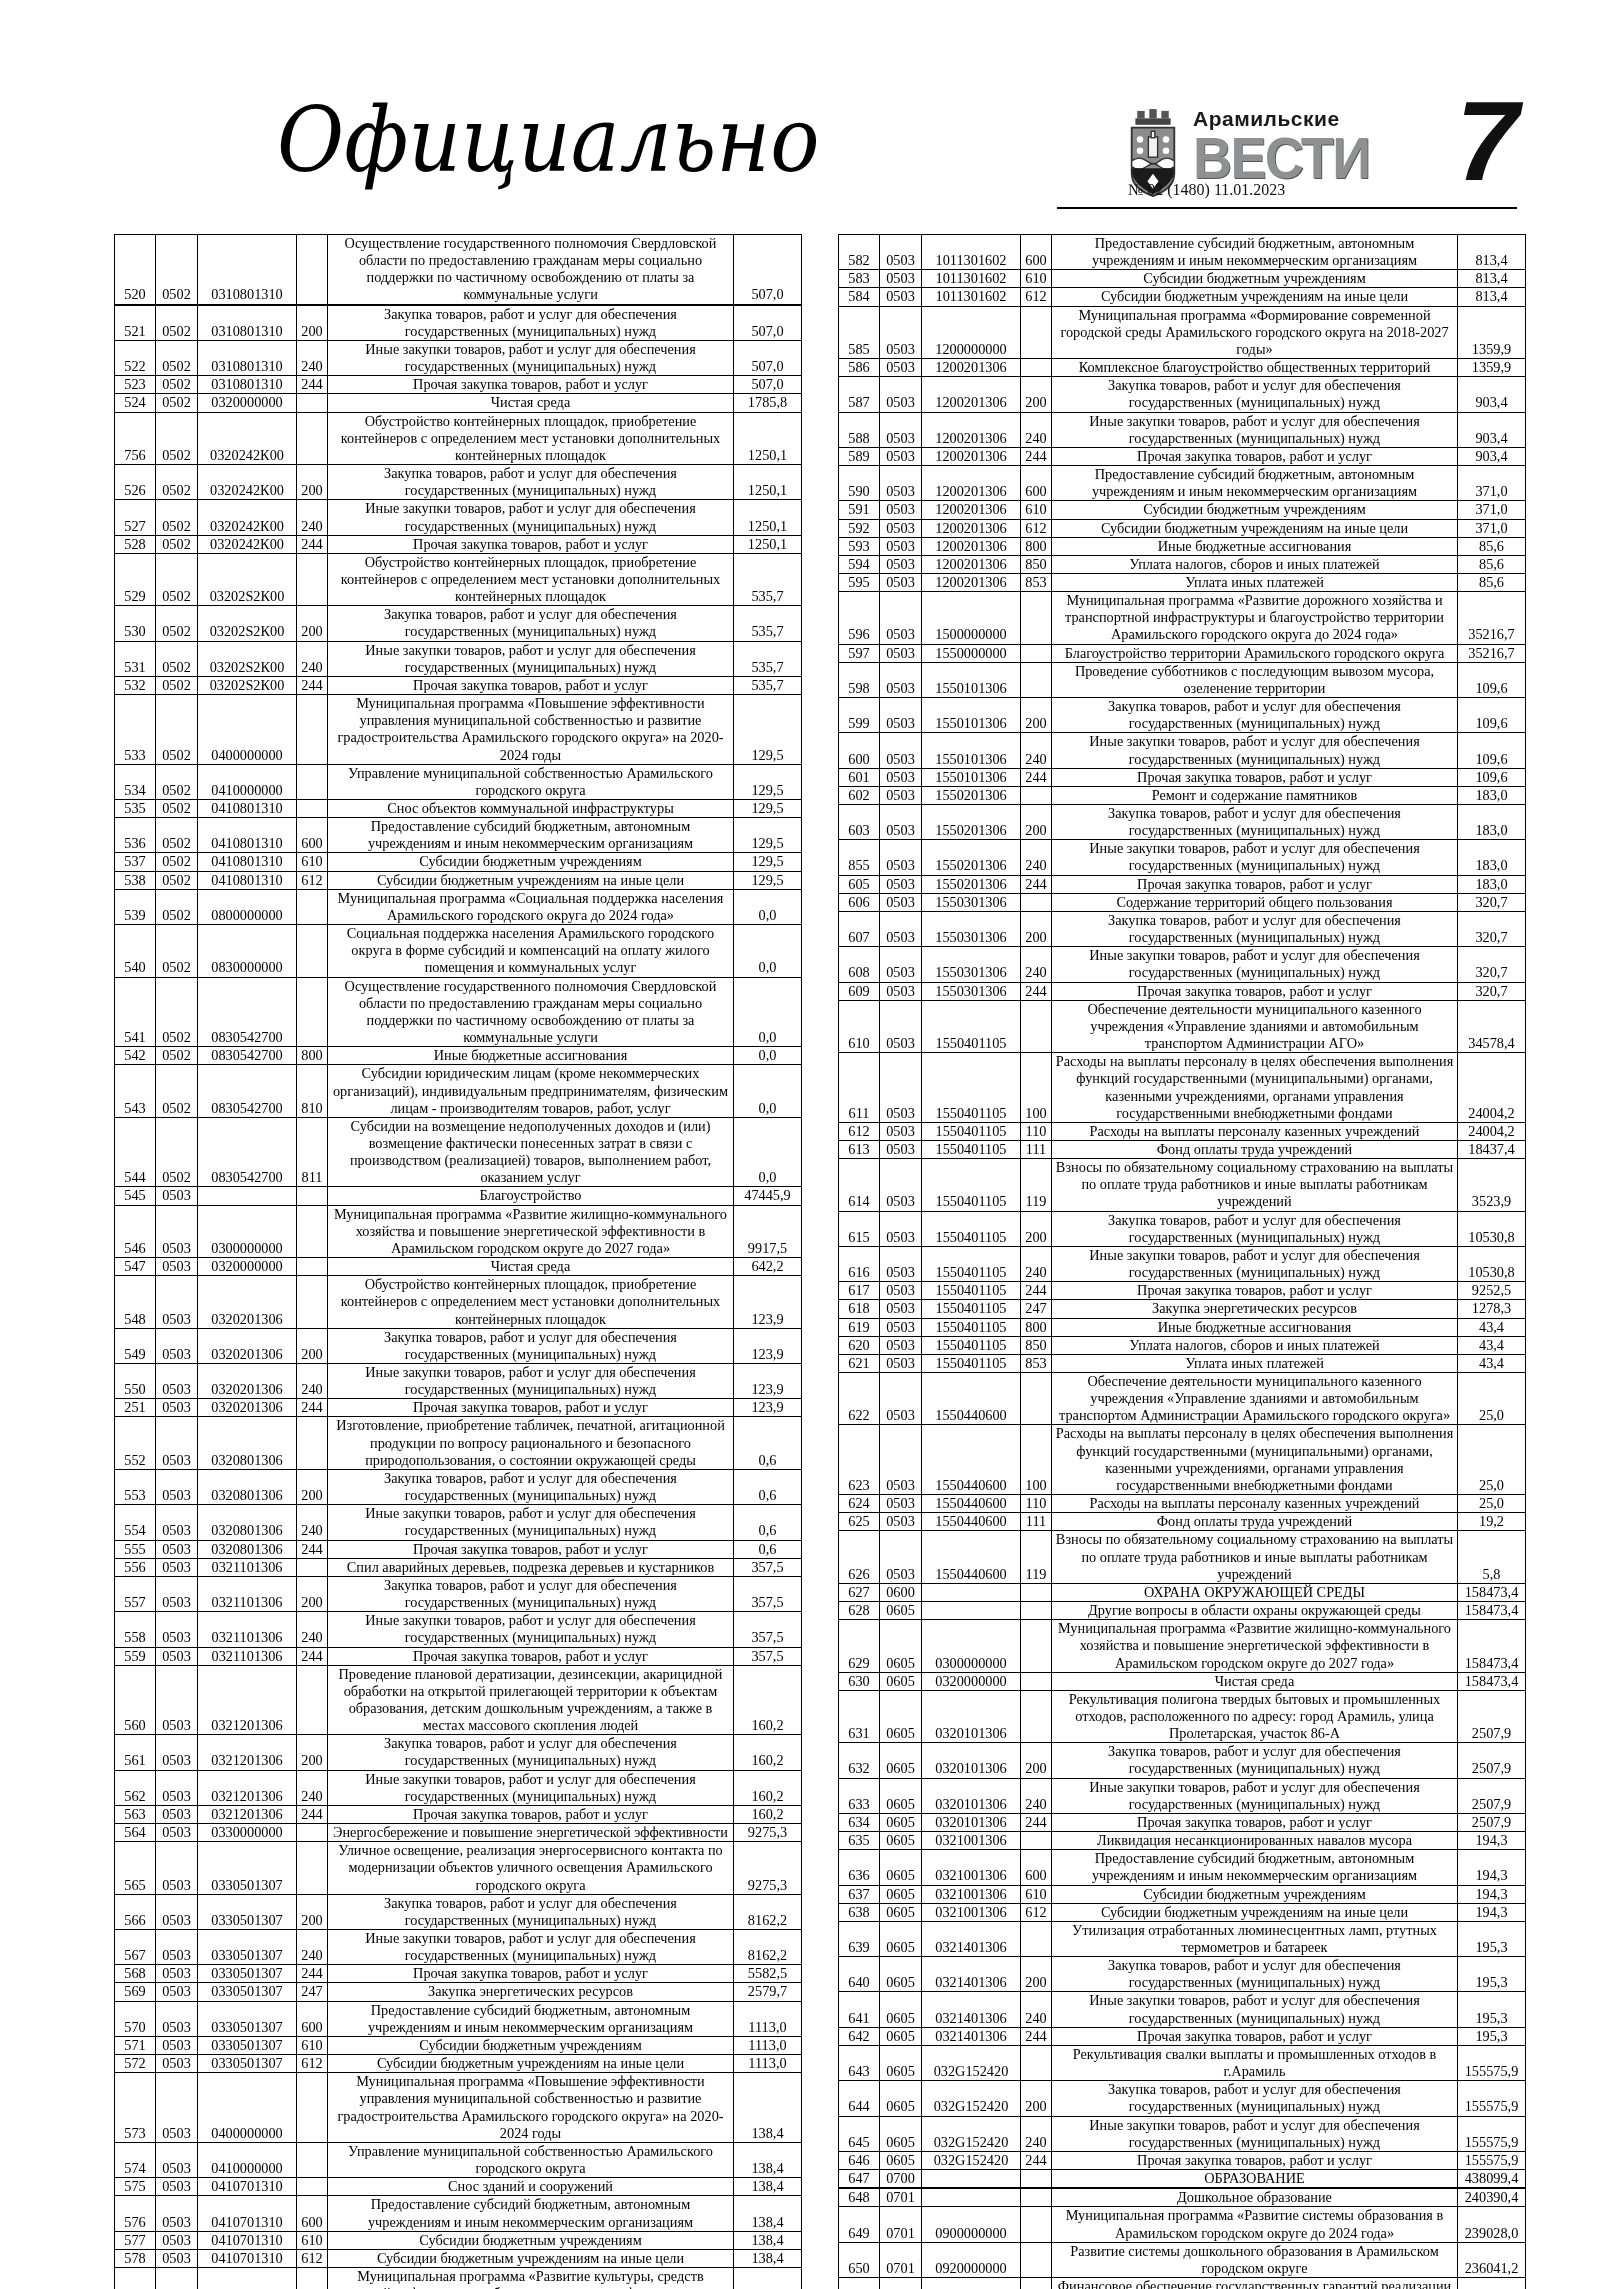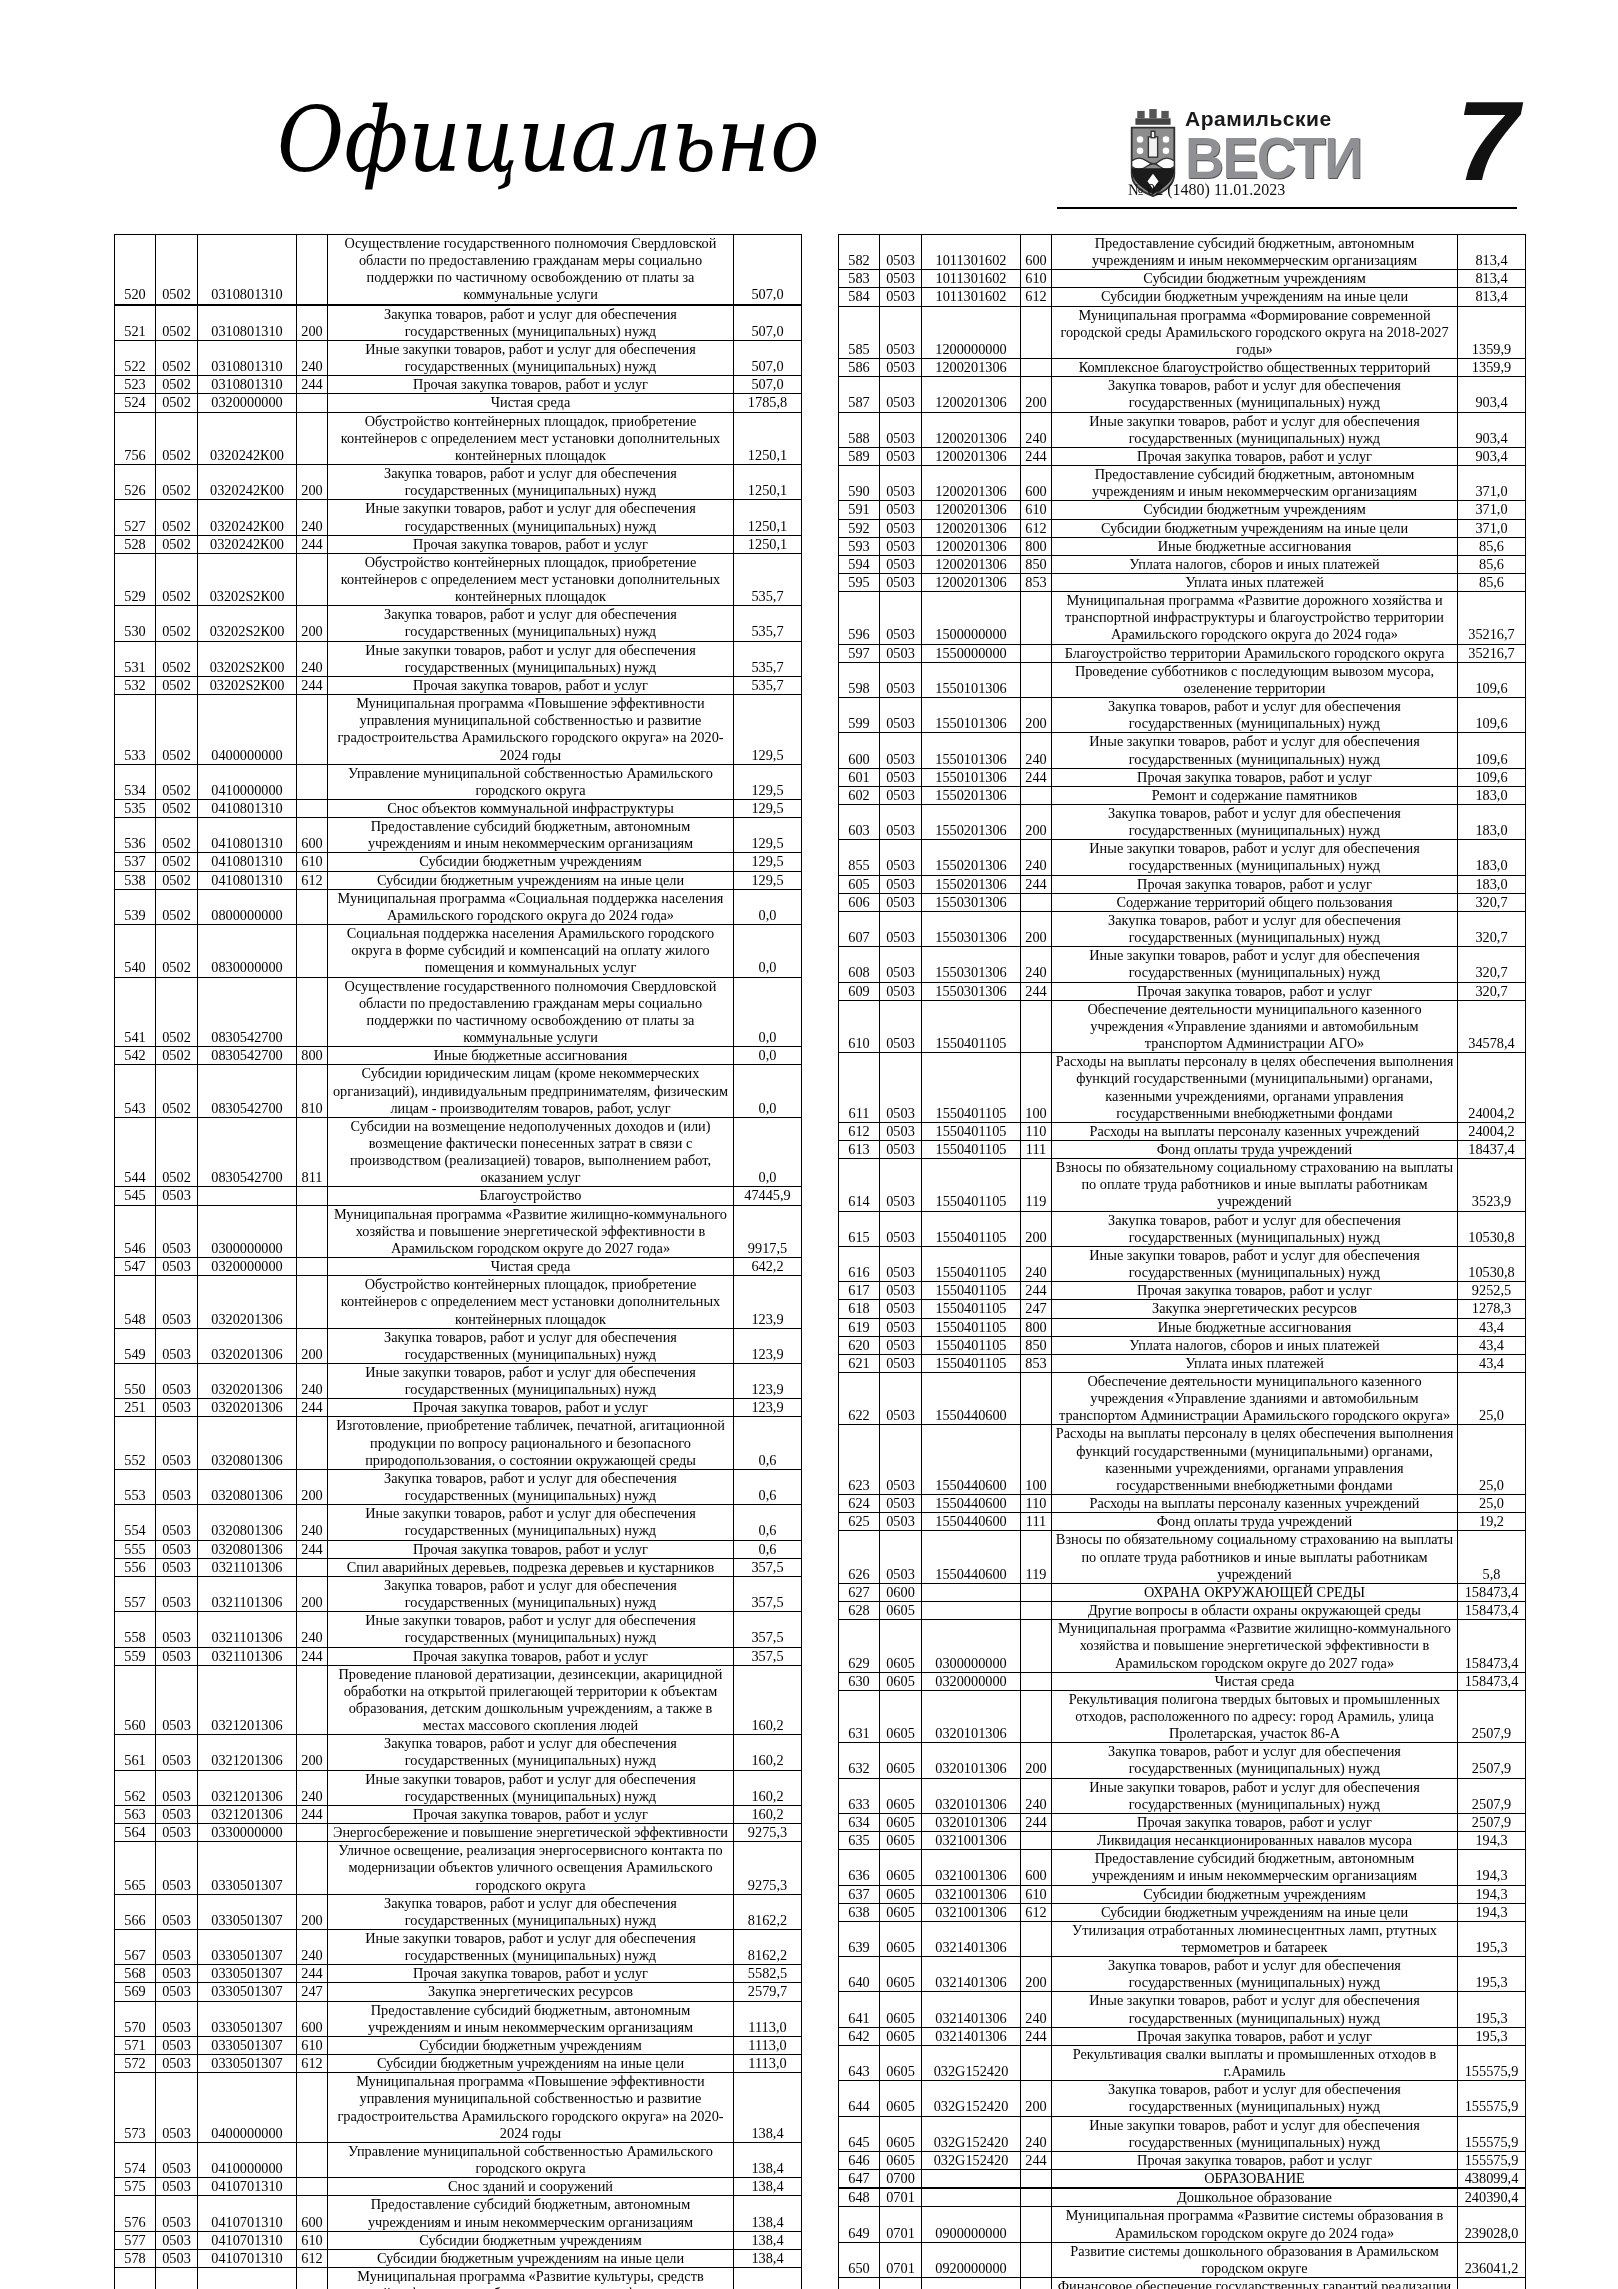--- a/index.html
+++ b/index.html
@@ -9,21 +9,21 @@
   }
   
   .page-title{
     position:absolute;left:277px;top:96px;width:517px;
     font-family:"DejaVu Serif",serif;font-style:italic;font-weight:400;
     font-size:89px;line-height:1;transform:scaleX(.92);transform-origin:left top;
     white-space:nowrap;
   }
   .masthead{position:absolute;left:1128px;top:107px;width:397px;}
   .crest{position:absolute;left:0;top:1.8px;}
-  .mast-text{position:absolute;left:57px;top:0;}
+  .mast-text{position:absolute;left:65px;top:0;}
   .mast-top{
     font-family:"Liberation Sans",sans-serif;font-weight:bold;font-size:21px;
     letter-spacing:0.5px;color:#1a1a1a;
   }
   .mast-word{
     font-family:"Liberation Sans",sans-serif;font-weight:bold;font-size:57px;
     line-height:.95;color:#8f9093;letter-spacing:-1.8px;
     transform:scaleX(.95);transform-origin:left top;
     text-shadow:0.9px 0.9px 0 #555;
   }

